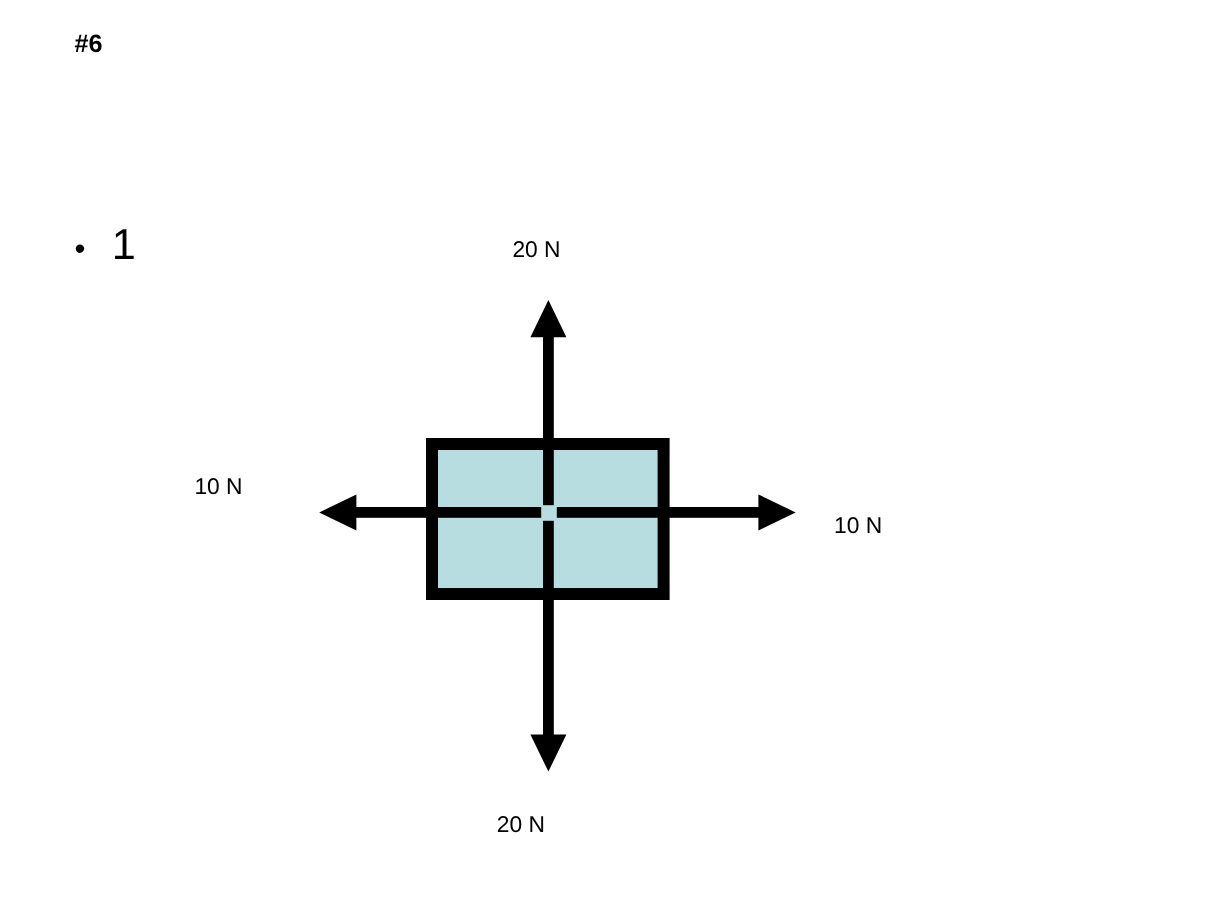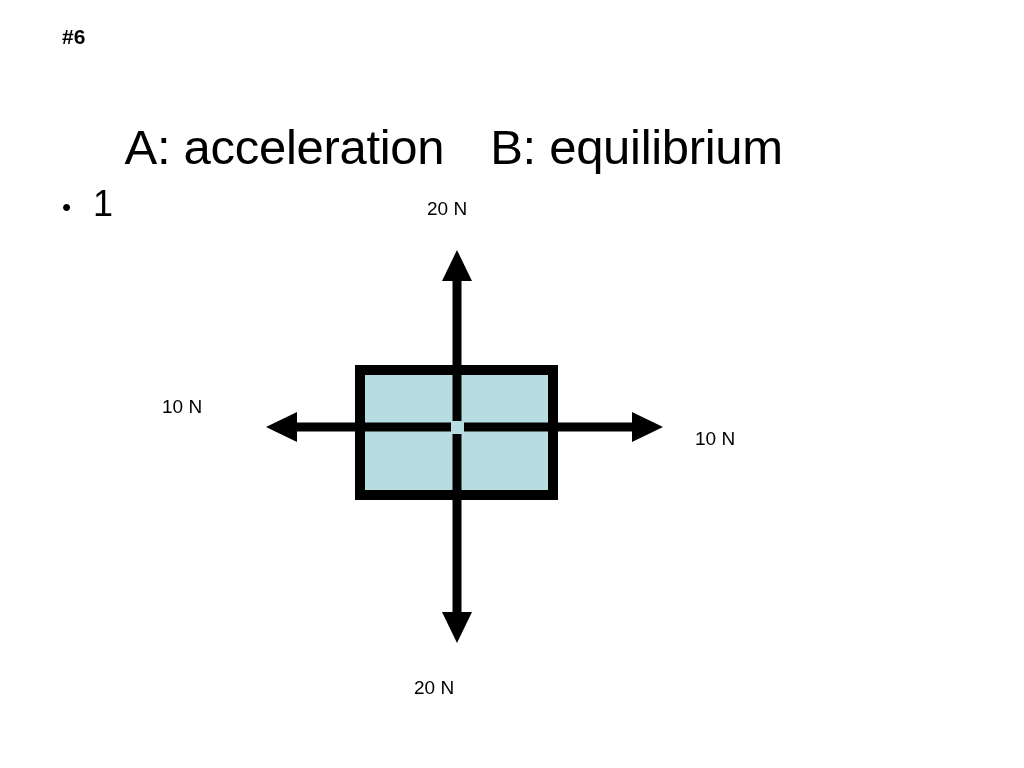--- a/index.html
+++ b/index.html
@@ -92,23 +92,20 @@
   .label-left   { left: 162px; top: 397px; }
   .label-right  { left: 695px; top: 429px; }
 </style>
 </head>
 <body>
 
 <div id="slide">
 
   <div class="slide-number">#6</div>
 
-  <div class="title-line">
-    <span class="title-seg">A: acceleration</span><span class="title-gap"></span><span class="title-seg">B: equilibrium</span>
-  </div>
 
   <div class="bullet-row">
     <span class="bullet-dot">•</span>
     <span class="bullet-text">1</span>
   </div>
 
   <div id="diagram">
     <svg width="1024" height="768" viewBox="0 0 1024 768">
 
       <rect x="360" y="370" width="193" height="125" fill="#b7dde1" stroke="#000000" stroke-width="10"></rect>

